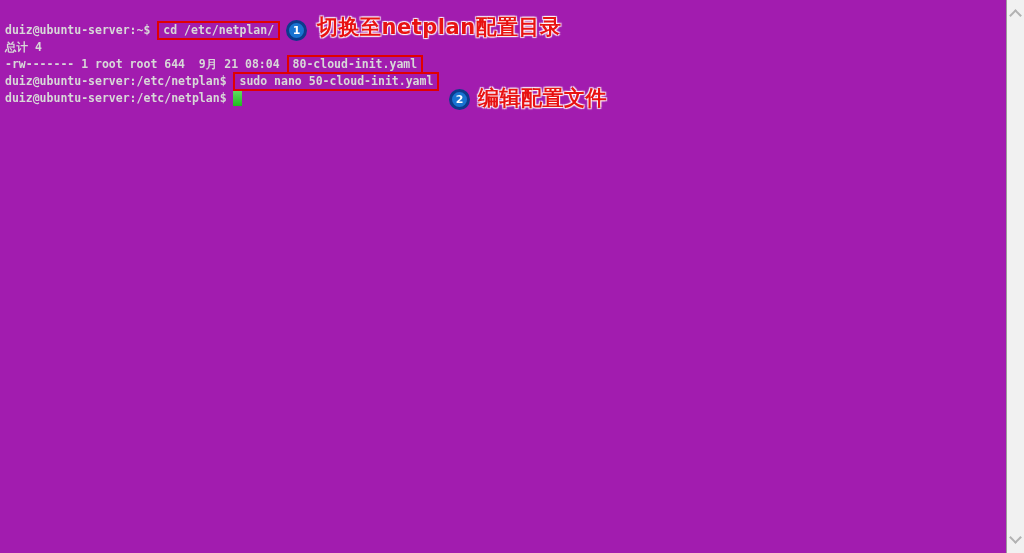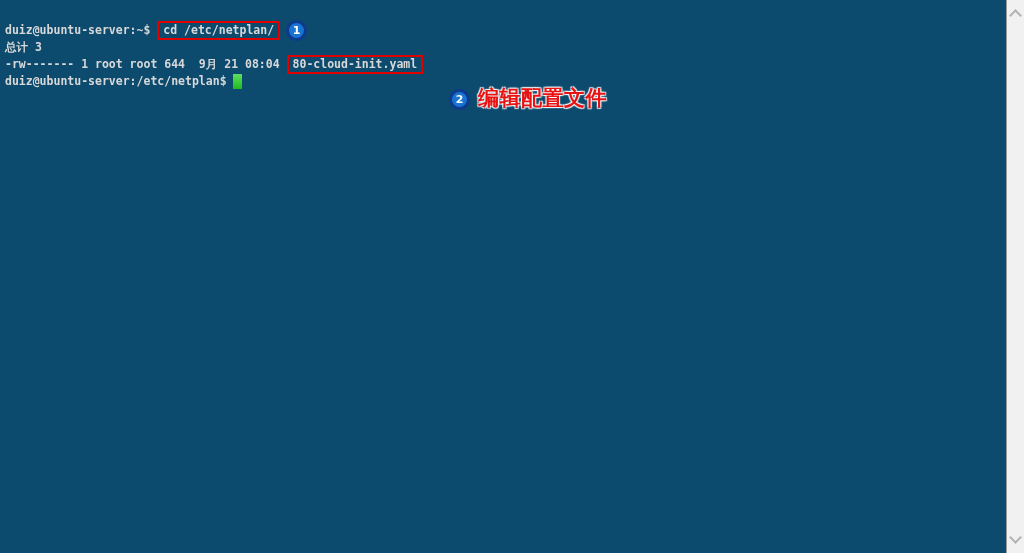--- a/index.html
+++ b/index.html
@@ -10,21 +10,21 @@
     overflow: hidden;
     background: #000;
     font-family: "DejaVu Sans Mono", "Liberation Mono", monospace;
   }
 
   
   .terminal {
     position: absolute;
     left: 0; top: 0;
     width: 1006px; height: 553px;
-    background: #0c4a6e;
+    background: #a21caf;
     padding: 22px 0 0 5px;
     box-sizing: border-box;
   }
   .tline {
     height: 17px;
     line-height: 17px;
     white-space: pre;
     font-size: 11.5px;
     font-weight: bold;
     color: #d8d8d8;
@@ -121,30 +121,32 @@
 </head>
 <body>
 
 <div class="screen">
 
   <div class="terminal">
 
     <div class="tline"><span>duiz@ubuntu-server:~$ </span><span class="hlbox"><span>cd /etc/netplan/</span></span></div>
 
 
-    <div class="tline"><span>总计 3</span></div>
+    <div class="tline"><span>总计 4</span></div>
 
     <div class="tline"><span>-rw------- 1 root root 644  9月 21 08:04 </span><span class="hlbox"><span>80-cloud-init.yaml</span></span></div>
 
+    <div class="tline"><span>duiz@ubuntu-server:/etc/netplan$ </span><span class="hlbox"><span>sudo nano 50-cloud-init.yaml</span></span></div>
 
     <div class="tline"><span>duiz@ubuntu-server:/etc/netplan$ </span><span class="cursor"></span></div>
 
   </div>
 
   <div class="badge" id="badge1">1</div>
+  <div class="anno-label" id="label1">切换至netplan配置目录</div>
 
   <div class="badge" id="badge2">2</div>
   <div class="anno-label" id="label2">编辑配置文件</div>
 
   <div class="scrollbar">
     <span class="sb-arrow sb-up"></span>
     <span class="sb-arrow sb-down"></span>
   </div>
 
 </div>

